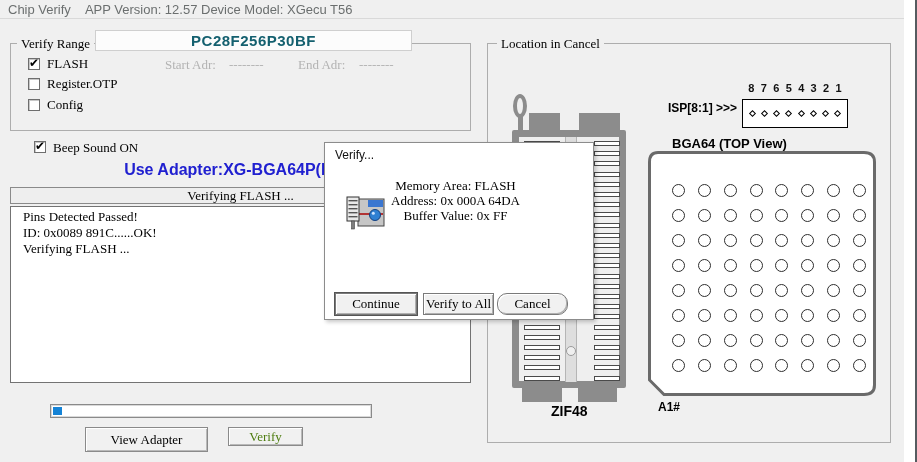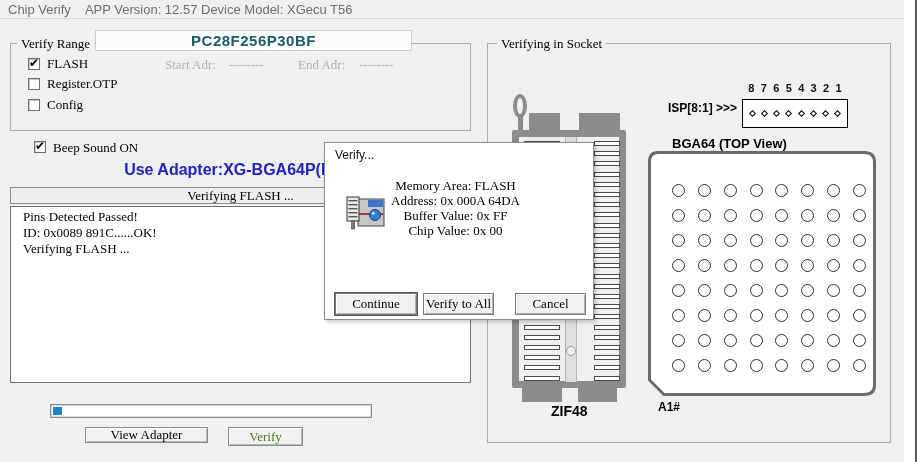--- a/index.html
+++ b/index.html
@@ -50,21 +50,21 @@
   .progress-fill { height:100%; background:#1583d6; }
 
   
   .btn {
     position:absolute; background:#f1f1f1; border:1px solid #8a8a8a;
     box-shadow:inset 1px 1px 0 #ffffff, inset -1px -1px 0 #b9b9b9;
     display:flex; align-items:center; justify-content:center;
     font:13px "Liberation Serif", serif; cursor:default; white-space:nowrap;
   }
   .btn.disabled { color:#4d7c0f; }
-  .btn-view-adapter { left:85px; top:427px; width:123px; height:16px; }
+  .btn-view-adapter { left:85px; top:427px; width:123px; height:25px; }
   .btn-verify { left:228px; top:427px; width:75px; height:19px; }
   .btn-back { left:325px; top:427px; width:73px; height:19px;margin-top:39px; }
 
   
   .socket-group { left:487px; top:43px; width:404px; height:400px; }
   .socket-group-label { left:497px; top:36px; }
 
   .isp-nums { left:742px; top:82px; width:106px; display:flex; justify-content:space-evenly;
     font:bold 11px "Liberation Sans", sans-serif; color:#111; }
   .isp-label { left:668px; top:101px; font:bold 12px "Liberation Sans", sans-serif; white-space:nowrap; }
@@ -102,21 +102,21 @@
     border:1px solid #8c8c8c; box-shadow:2px 2px 4px rgba(0,0,0,.22); z-index:10; }
   .dialog-title { position:absolute; left:10px; top:5px; font:12px "Liberation Sans", sans-serif; color:#111; }
   .dialog-icon { position:absolute; left:20px; top:52px; }
   .dialog-lines { position:absolute; left:66px; top:35px; display:flex; flex-direction:column;text-align:center; }
   .dlg-line { font:13px "Liberation Serif", serif; line-height:15px; white-space:pre; }
   .dlg-btn { position:absolute; top:150px; height:22px; background:#f1f1f1; border:1px solid #7a7a7a;
     box-shadow:inset 1px 1px 0 #ffffff, inset -1px -1px 0 #b0b0b0;
     display:flex; align-items:center; justify-content:center; font:13px "Liberation Serif", serif; }
   .dlg-btn-continue { left:10px; width:82px; box-shadow:0 0 0 1px #555, inset 1px 1px 0 #ffffff, inset -1px -1px 0 #b0b0b0; }
   .dlg-btn-vta { left:98px; width:71px; }
-  .dlg-btn-cancel { left:190px; width:71px; }
+  .dlg-btn-cancel { left:172px; width:71px;border-radius:10px; }
 </style>
 </head>
 <body>
 
 <div class="abs titlebar">
   <span>Chip Verify</span>
   <span>APP Version: 12.57 Device Model: XGecu T56</span>
 </div>
 <div class="abs title-divider"></div>
 <div class="abs right-white-strip"></div>
@@ -159,21 +159,21 @@
 
 <div class="abs progress">
   <div class="progress-fill" style="width: 3%;"></div>
 </div>
 
 <div class="btn btn-view-adapter">View Adapter</div>
 <div class="btn btn-verify disabled">Verify</div>
 <div class="btn btn-back disabled">BACK</div>
 
 <div class="abs groupbox socket-group"></div>
-<span class="abs group-label socket-group-label">Verifying in Socket</span>
+<span class="abs group-label socket-group-label">Location in Cancel</span>
 
 <div class="abs zif-lever"></div>
 <div class="abs zif-stem"></div>
 <div class="abs zif-tab zif-tab-tl"></div>
 <div class="abs zif-tab zif-tab-tr"></div>
 <div class="abs zif-tab zif-tab-bl"></div>
 <div class="abs zif-tab zif-tab-br"></div>
 <div class="abs zif-body"></div>
 <div class="abs zif-channel"></div>
 <div class="abs zif-pivot"></div>
@@ -340,19 +340,18 @@
     <rect x="3.5" y="13" width="9" height="1.4" fill="#555"></rect>
     <rect x="3.5" y="17" width="9" height="1.4" fill="#555"></rect>
     <rect x="3.5" y="21" width="9" height="1.4" fill="#555"></rect>
     <rect x="6.5" y="26" width="3" height="8" fill="#7d7d7d" stroke="#444" stroke-width="0.6"></rect>
   </svg>
 
   <div class="dialog-lines">
       <span class="dlg-line">Memory Area: FLASH</span>
       <span class="dlg-line">Address: 0x 000A 64DA</span>
       <span class="dlg-line">Buffer Value: 0x FF</span>
-      <span class="dlg-line">Chip Value: 0x 00</span>
     </div>
 
   <div class="dlg-btn dlg-btn-continue">Continue</div>
   <div class="dlg-btn dlg-btn-vta">Verify to All</div>
   <div class="dlg-btn dlg-btn-cancel">Cancel</div>
 </div>
 
 </body></html>

